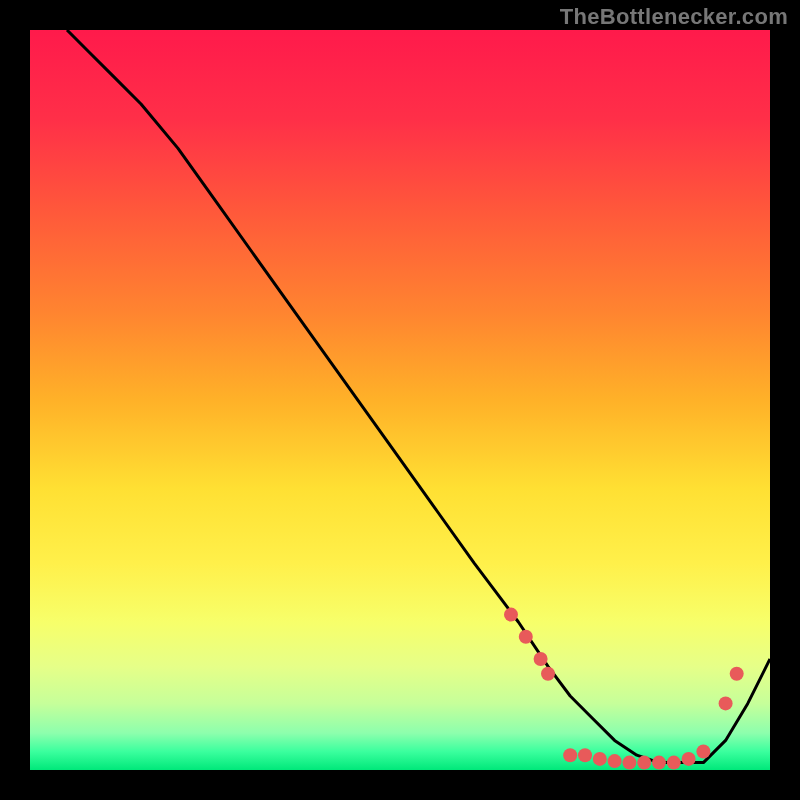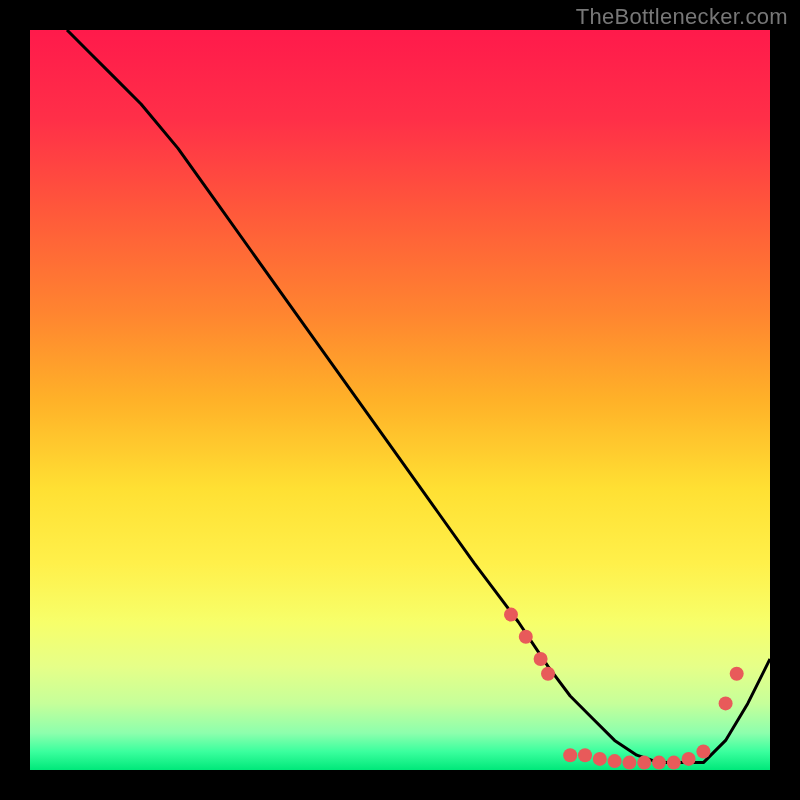--- a/index.html
+++ b/index.html
@@ -15,21 +15,21 @@
     position: relative;
     width: 800px;
     height: 800px;
     background: #000;
   }
   .attrib {
     position: absolute;
     top: 4px;
     right: 12px;
     font-size: 22px;
-    font-weight: 400;
+    font-weight: 700;
     color: #777;
     letter-spacing: 0.3px;
   }
   svg {
     position: absolute;
     top: 0;
     left: 0;
   }
 </style>
 </head>

